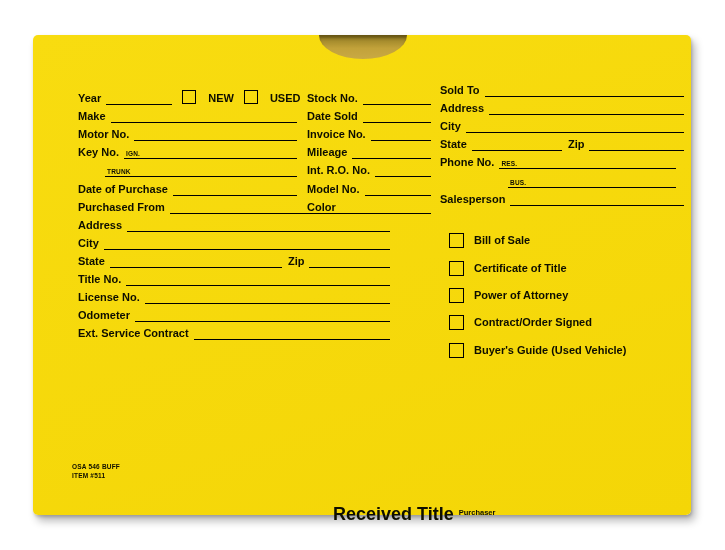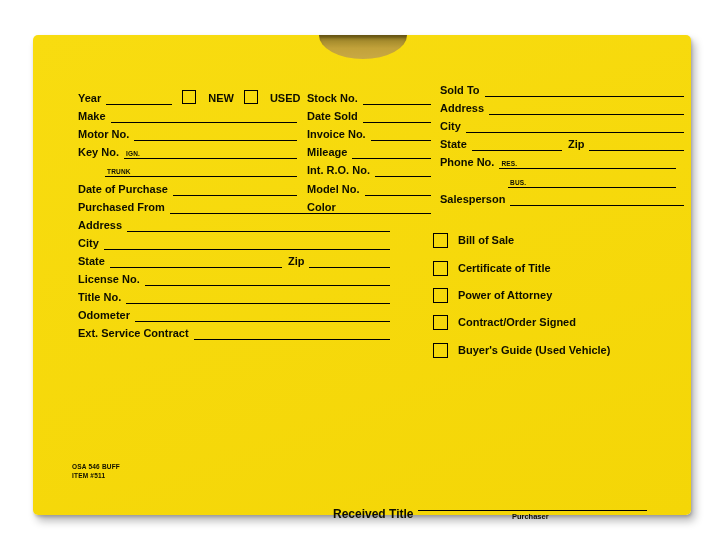--- a/index.html
+++ b/index.html
@@ -24,28 +24,28 @@
   .end .lnend{margin-right:93px;}
   .yearline{flex:0 0 66px;}
   .cb{width:12px;height:12px;border:1.8px solid #000;margin:0 0 1px 10px;flex:none;background:transparent;}
   .cb-l{margin-left:12px;}
   .ind27{margin-left:27px;}
   .ind68{margin-left:68px;}
   .stateL{flex:0 0 172px;}
   .stateR{flex:0 0 90px;}
   .ziplbl{margin-left:6px;}
   .mr8{margin-right:8px;}
-  .docs{position:absolute;left:400px;top:192px;}
+  .docs{position:absolute;left:416px;top:192px;}
   .doc{display:flex;align-items:center;height:27.4px;}
   .cbb{width:13px;height:13px;border:1.8px solid #000;flex:none;background:transparent;}
   .doc .l{margin-left:10px;}
   .code{position:absolute;left:39px;top:427px;font-weight:bold;font-size:6.5px;line-height:9px;letter-spacing:.2px;}
   .received{position:absolute;left:300px;top:424px;width:314px;display:flex;align-items:flex-end;}
-  .rt{font-size:12px;line-height:14px;margin-top:48px;}
-  .rtcol{flex:1;display:flex;flex-direction:column;}
+  .rt{font-size:18px;line-height:14px;margin-top:48px;}
+  .rtcol{flex:1;display:flex;flex-direction:row;}
   .rtline{border-bottom:1.7px solid #000;height:13px;margin-left:5px;}
   .purchaser{text-align:center;font-weight:bold;font-size:7.5px;margin-top:1px;}
 </style>
 </head>
 <body>
 
 <div class="canvas">
   <div class="envelope">
     <div class="notch"></div>
 
@@ -93,25 +93,25 @@
         <span class="l">City</span>
         <span class="ln"></span>
       </div>
       <div class="r">
         <span class="l">State</span>
         <span class="ln stateL"></span>
         <span class="l ziplbl">Zip</span>
         <span class="ln"></span>
       </div>
       <div class="r">
+        <span class="l">Title No.</span>
+        <span class="ln"></span>
+      </div>
+      <div class="r">
         <span class="l">License No.</span>
-        <span class="ln"></span>
-      </div>
-      <div class="r">
-        <span class="l">Title No.</span>
         <span class="ln"></span>
       </div>
       <div class="r">
         <span class="l">Odometer</span>
         <span class="ln"></span>
       </div>
       <div class="r">
         <span class="l">Ext. Service Contract</span>
         <span class="ln"></span>
       </div>

